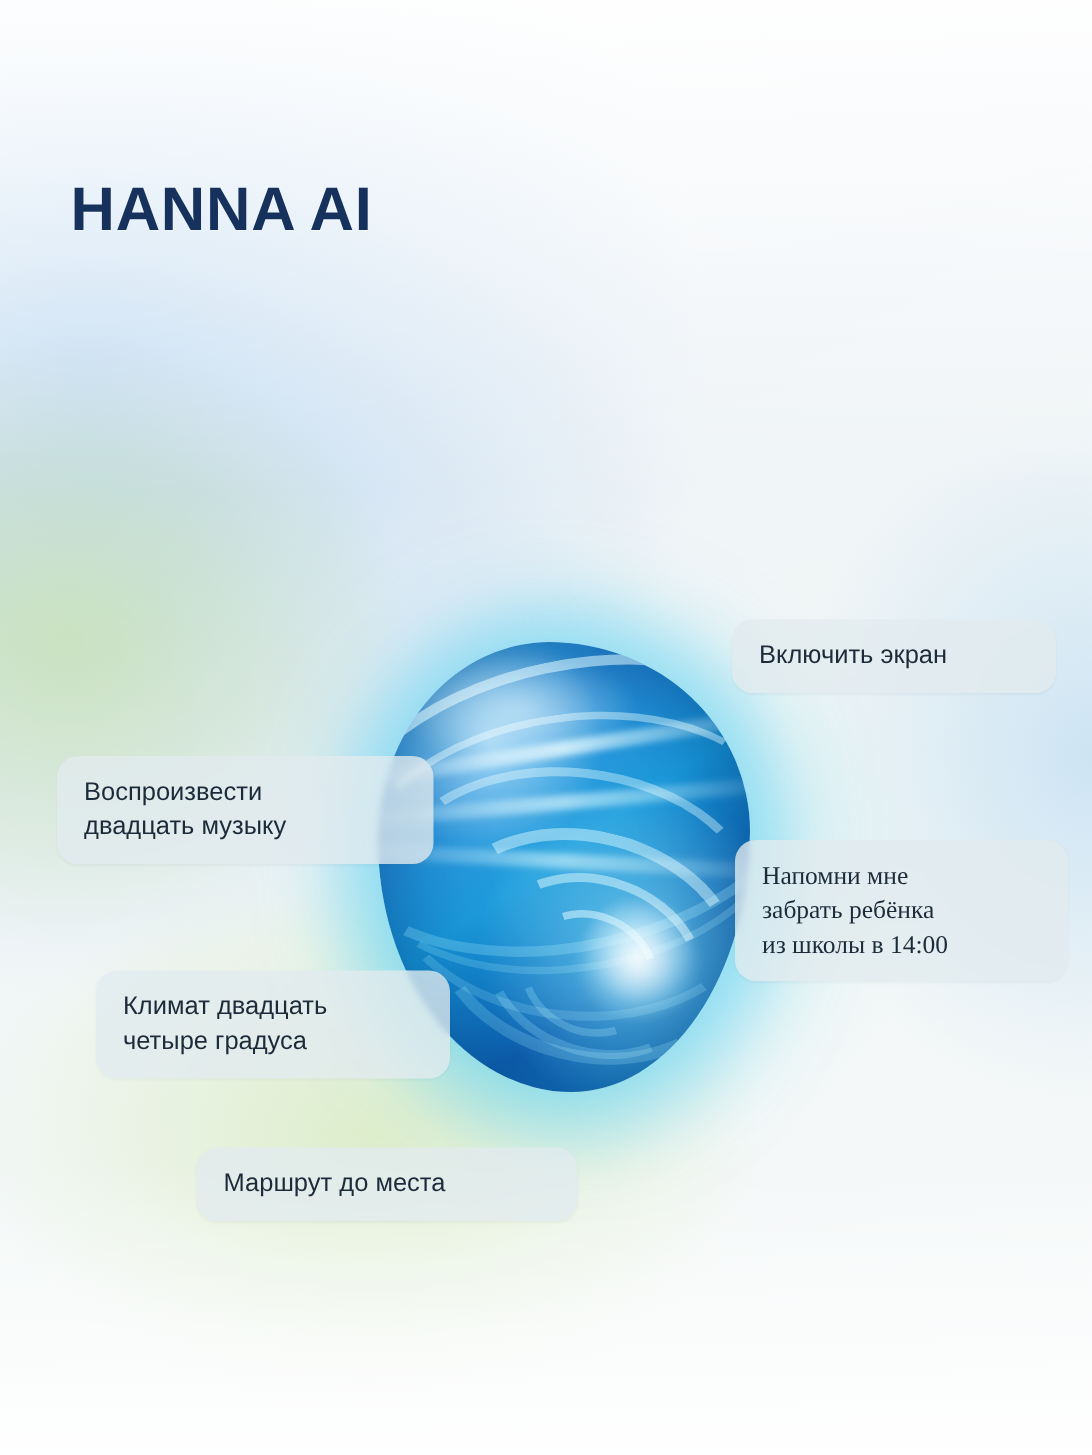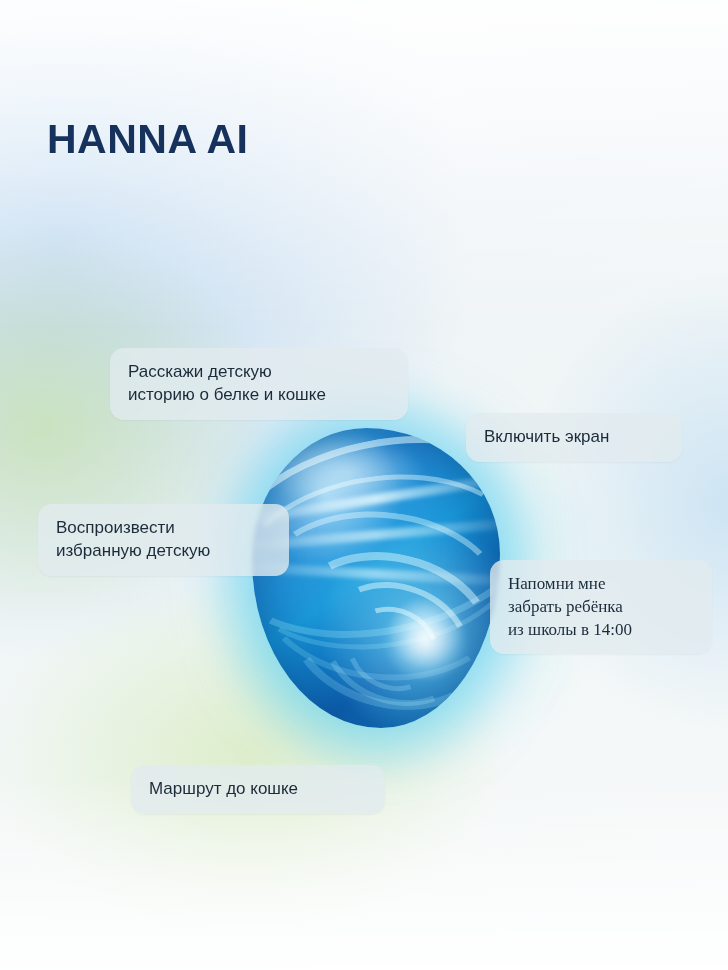--- a/index.html
+++ b/index.html
@@ -188,29 +188,29 @@
       <div class="swirl s4"></div>
       <div class="swirl s5"></div>
       <div class="swirl s6"></div>
       <div class="band b1"></div>
       <div class="band b2"></div>
       <div class="band b3"></div>
       <div class="highlight"></div>
     </div>
   </div>
 
-  <div class="bubble" style="left:110px;  top:348px; width:262px;">Расскажи детскую
-историю о белке и кошке</div>
-
-  <div class="bubble" style="left:466px;  top:413px; width:180px;">Включить экран</div>
+
+  <div class="bubble" style="left:488px;  top:413px; width:180px;">Включить экран</div>
 
   <div class="bubble" style="left:38px;   top:504px; width:215px;">Воспроизвести
-избранную детскую</div>
+двадцать музыку</div>
 
   <div class="bubble" style="left:490px;  top:560px; width:186px;font-family:Liberation Serif, serif;">Напомни мне
 забрать ребёнка
 из школы в 14:00</div>
 
-
-  <div class="bubble" style="left:131px;  top:765px; width:218px;">Маршрут до кошке</div>
+  <div class="bubble" style="left:64px;   top:647px; width:200px;">Климат двадцать
+четыре градуса</div>
+
+  <div class="bubble" style="left:131px;  top:765px; width:218px;">Маршрут до места</div>
 
 
 </div>
 
 </body></html>

